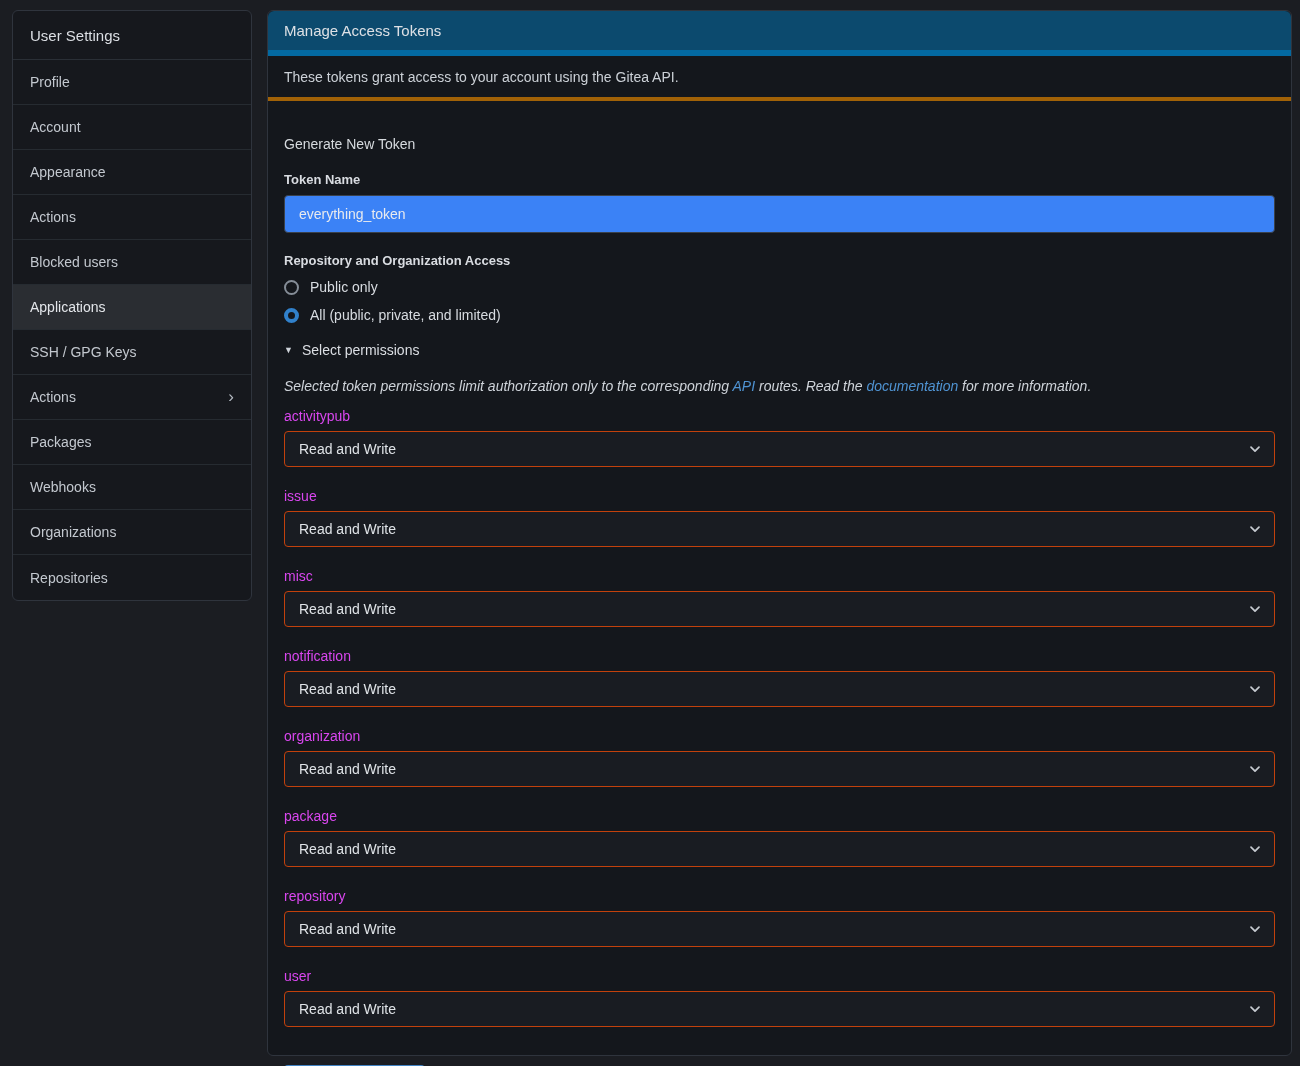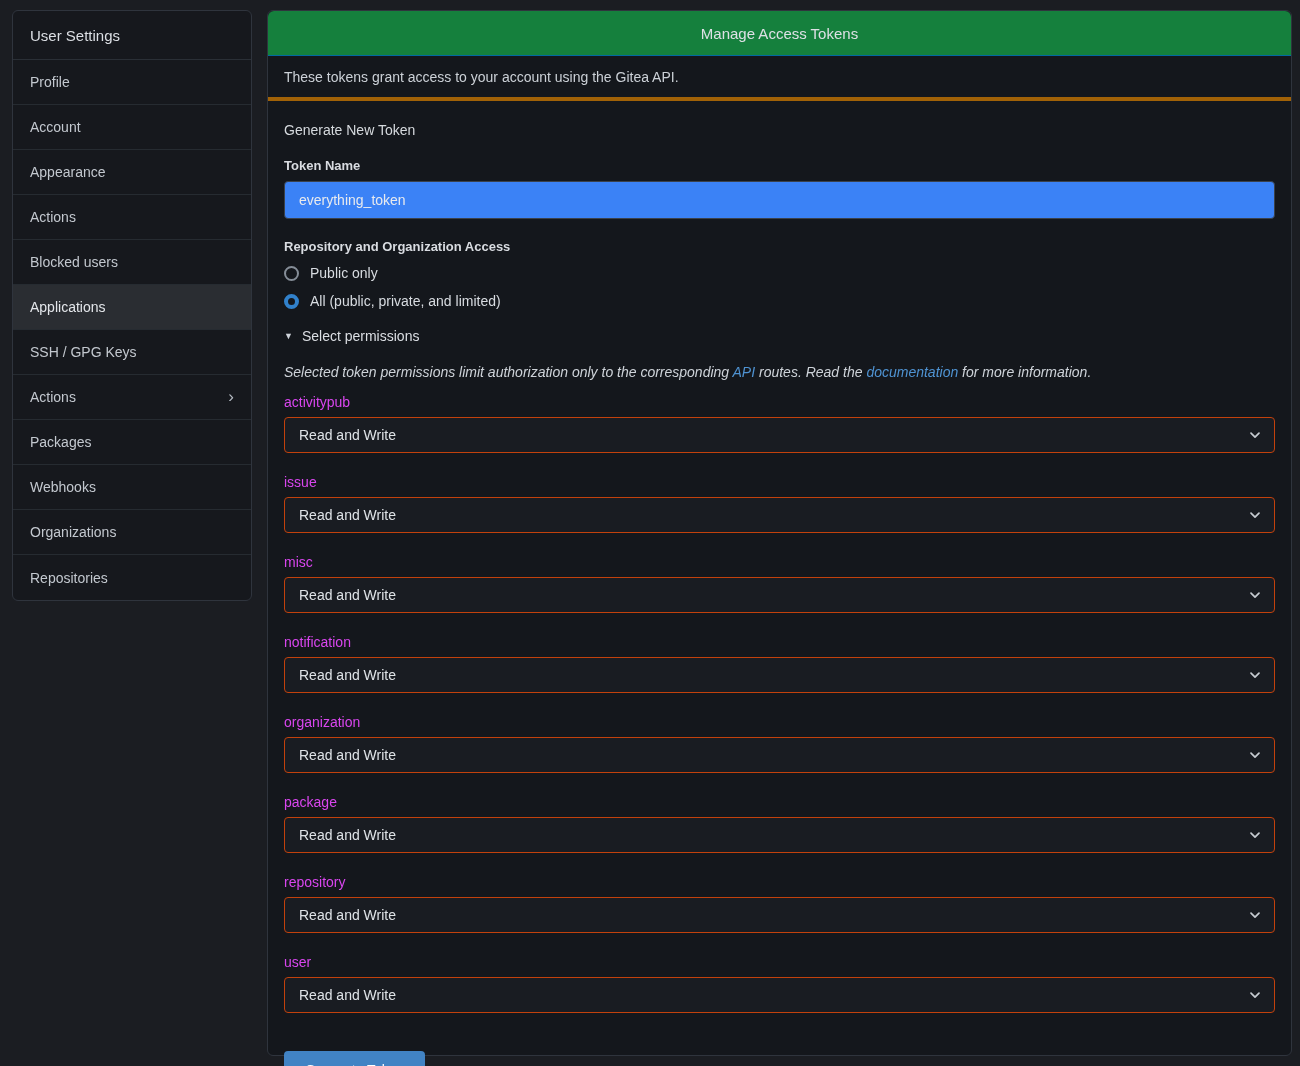--- a/index.html
+++ b/index.html
@@ -43,35 +43,34 @@
   .panel {
     position: absolute; left: 267px; top: 10px;
     width: 1025px; height: 1046px;
     background: #14171c;
     border: 1px solid #2f343d;
     border-radius: 6px;
   }
   .panel-header {
     height: 45px; display: flex; align-items: center;
     padding: 0 16px;
-    background: #15803d;
-    border-bottom: 1px solid #0369a1;
+    background: #0c4a6e;
+    border-bottom: 6px solid #0369a1;
     border-radius: 6px 6px 0 0;
-    justify-content: center;
   }
   .panel-header h2 { margin: 0; font-size: 15px; font-weight: 500; color: #dde0e5; }
   .panel-desc {
     height: 45px; display: flex; align-items: center;
     padding: 0 16px;
     border-bottom: 4px solid #a16207;
     color: #ccd1d7; font-size: 14px;
   }
   .panel-body { padding: 15px 16px 16px; }
 
-  .section-title { font-size: 14px; color: #d6dade; margin-top: 6px; }
+  .section-title { font-size: 14px; color: #d6dade; margin-top: 20px; }
 
   .field-label {
     display: block; font-size: 13px; font-weight: 600;
     color: #d9dce1; margin-top: 20px; margin-bottom: 8px;
   }
   .text-input {
     width: 100%; height: 38px;
     background: #3b82f6;
     border: 1px solid #3a414b; border-radius: 4px;
     color: #e8eaee; font-size: 14px; padding: 0 14px;

